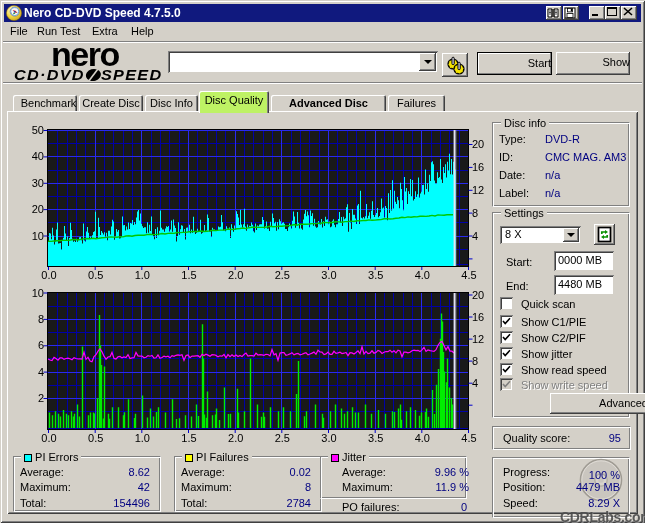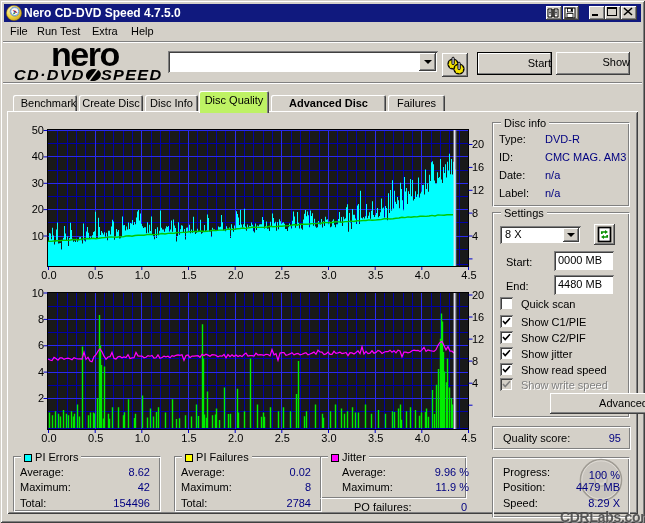--- a/index.html
+++ b/index.html
@@ -311,15 +311,15 @@
 <div class="abs val" style="left:251px;top:481px;width:60px;z-index:3;">8</div>
 <div class="abs row" style="left:181px;top:497px;z-index:3;">Total:</div>
 <div class="abs val" style="left:251px;top:497px;width:60px;z-index:3;">2784</div>
 <div class="abs gbox" style="left:320px;top:456px;width:147px;height:43px;z-index:2;">
  <div class="legend" style="left:7px;"><span style="display:inline-block;width:8px;height:8px;background:#ff00ff;border:1px solid #000;vertical-align:-1px;"></span> Jitter</div>
 </div>
 <div class="abs row" style="left:342px;top:466px;z-index:3;">Average:</div>
 <div class="abs val" style="left:405px;top:466px;width:64px;z-index:3;">9.96 %</div>
 <div class="abs row" style="left:342px;top:481px;z-index:3;">Maximum:</div>
 <div class="abs val" style="left:405px;top:481px;width:64px;z-index:3;">11.9 %</div>
-<div class="abs row" style="left:342px;top:501px;z-index:3;margin-left:12px;">PO failures:</div>
+<div class="abs row" style="left:342px;top:501px;z-index:3;">PO failures:</div>
 <div class="abs val" style="left:405px;top:501px;width:62px;z-index:3;">0</div>
 <div class="abs" style="left:560px;top:508px;z-index:2;font-weight:bold;font-size:15.5px;letter-spacing:-0.3px;transform:scaleX(0.9);transform-origin:left top;color:#4e4e4e;opacity:0.92;text-shadow:1px 1px 0 rgba(255,255,255,0.4);">CDRLabs.com</div>
 
 </body></html>

